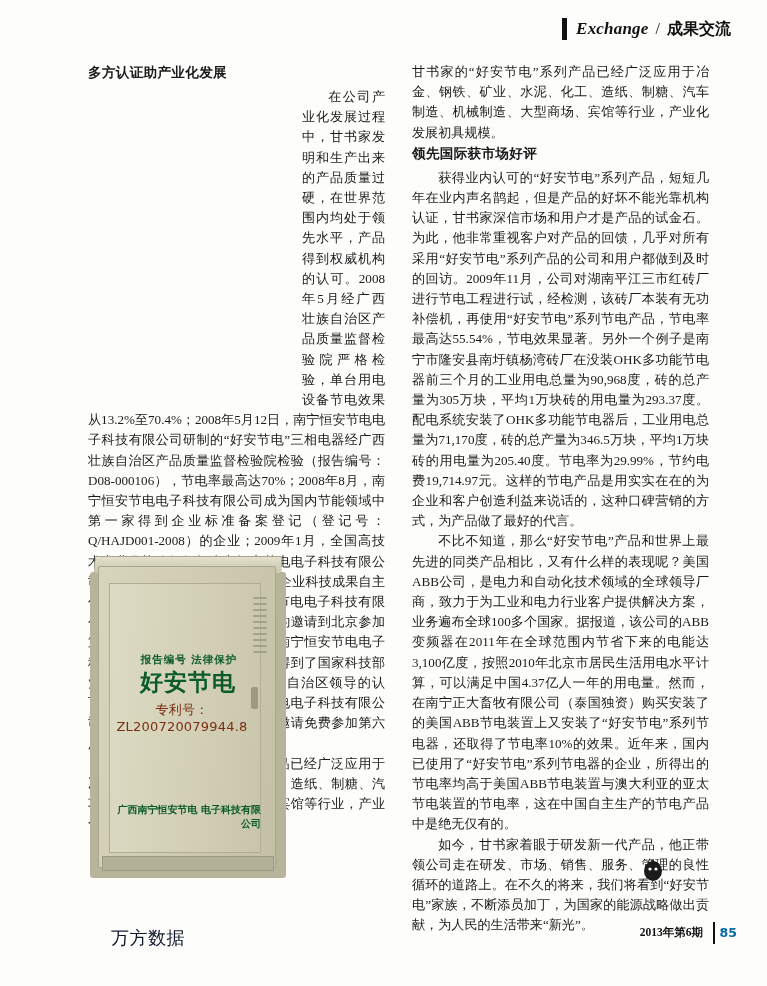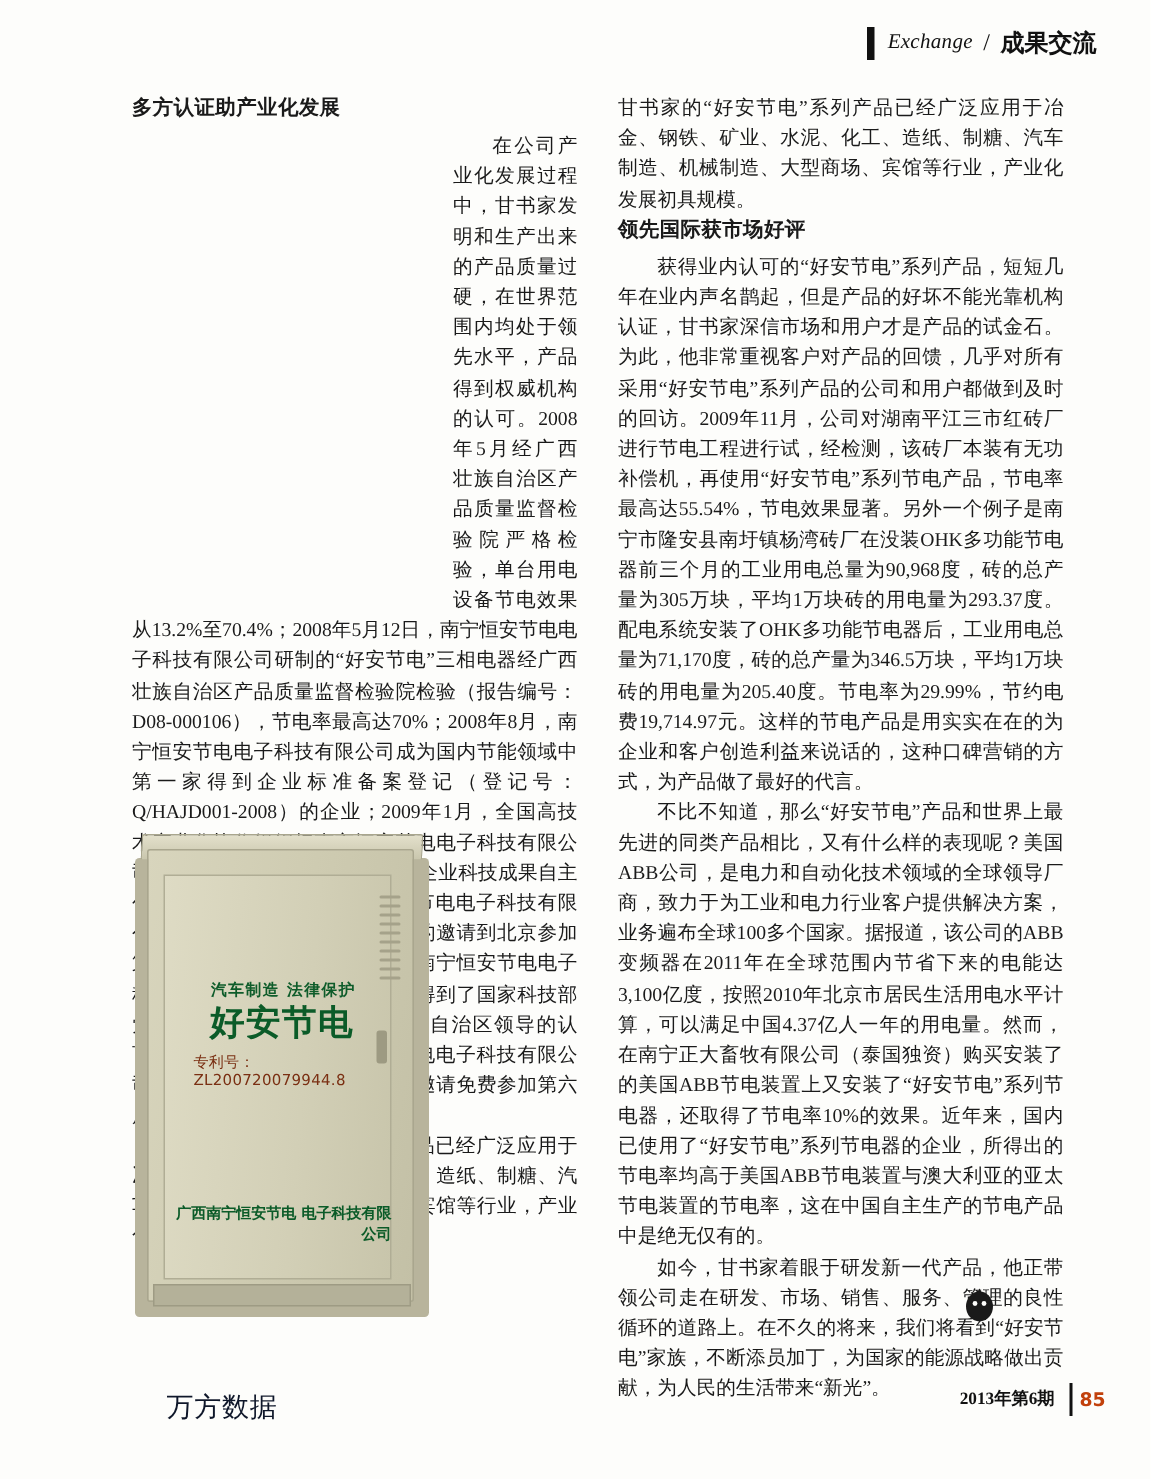--- a/index.html
+++ b/index.html
@@ -29,23 +29,23 @@
     height: 26px;
   }
   .header-bar {
     width: 5px;
     height: 22px;
     background: #111;
     margin-right: 9px;
   }
   .header-en {
     font-family: "Liberation Serif", "DejaVu Serif", serif;
-    font-weight: normal;
+    font-weight: bold;
     font-style: italic;
-    font-size: 14px;
+    font-size: 17px;
     letter-spacing: 0.2px;
     color: #111;
     text-align: right;
   }
   .header-sep {
     font-size: 16px;
     margin: 0 7px 0 7px;
     color: #111;
   }
   .header-cn {
@@ -193,26 +193,26 @@
     text-align: center;
     font-family: "DejaVu Sans", "Liberation Sans", sans-serif;
     font-size: 23px;
     font-weight: bold;
     color: #0b5b28;
     letter-spacing: 1px;
     line-height: 30px;
   }
   .txt-patent {
     position: absolute;
-    left: 30px;
+    left: 12px;
     top: 134px;
     width: 142px;
-    text-align: left;
-    font-family: "DejaVu Sans", "Liberation Sans", sans-serif;
-    font-size: 10px;
+    text-align: center;
+    font-family: "DejaVu Sans", "Liberation Sans", sans-serif;
+    font-size: 13px;
     color: #7a2f12;
     letter-spacing: 0.2px;
   }
   .txt-company {
     position: absolute;
     left: 16px;
     top: 236px;
     width: 146px;
     text-align: right;
     font-family: "DejaVu Sans", "Liberation Sans", sans-serif;
@@ -242,21 +242,21 @@
     font-size: 11.5px;
     color: #111;
   }
   .footer-pageno {
     position: absolute;
     right: 30px;
     bottom: 46px;
     font-family: "DejaVu Sans", "Liberation Sans", sans-serif;
     font-weight: bold;
     font-size: 12.5px;
-    color: #c2410c;
+    color: #0369a1;
   }
   .footer-rule {
     position: absolute;
     right: 52px;
     bottom: 42px;
     width: 2px;
     height: 22px;
     background: #111;
   }
   .footer-db {
@@ -308,21 +308,21 @@
           <i></i>
           <i></i>
           <i></i>
           <i></i>
           <i></i>
           <i></i>
           <i></i>
           <i></i>
       </div>
       <div class="cab-lock"></div>
-      <div class="txt-line1">汽车制造 法律保护</div>
+      <div class="txt-line1">报告编号 法律保护</div>
       <div class="txt-brand">好安节电</div>
       <div class="txt-patent">专利号：ZL200720079944.8</div>
       <div class="txt-company">广西南宁恒安节电
 电子科技有限公司</div>
     </div>
     <div class="cab-base"></div>
   </div>
 
   <div class="ornament">
     <svg width="26" height="26" viewBox="0 0 26 26">

